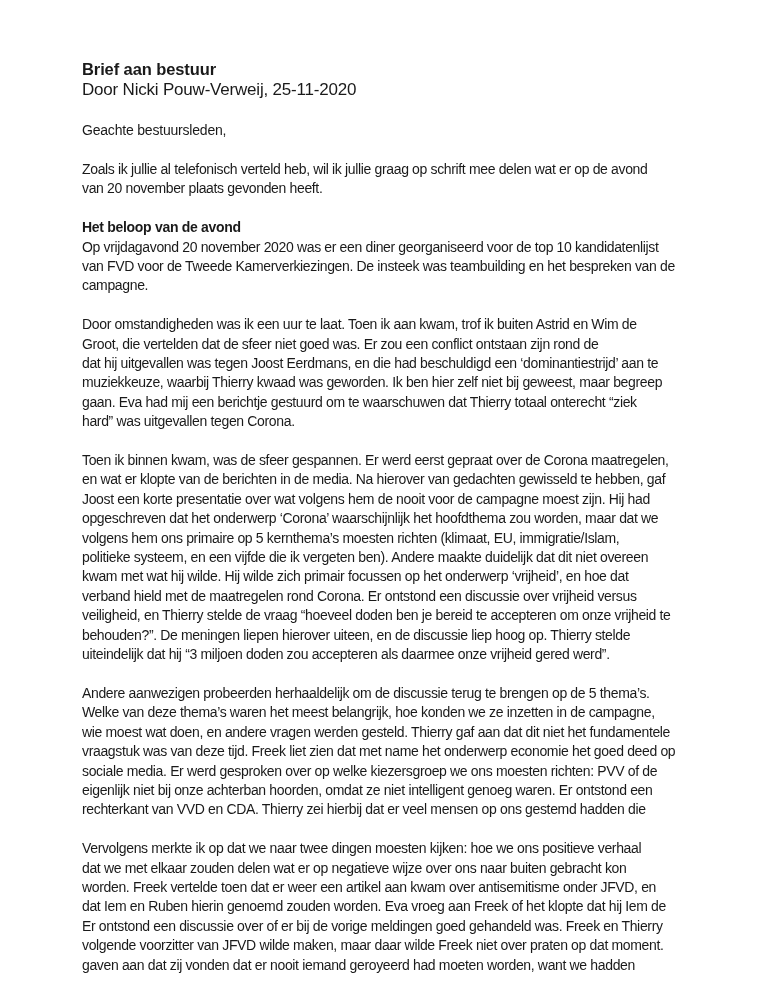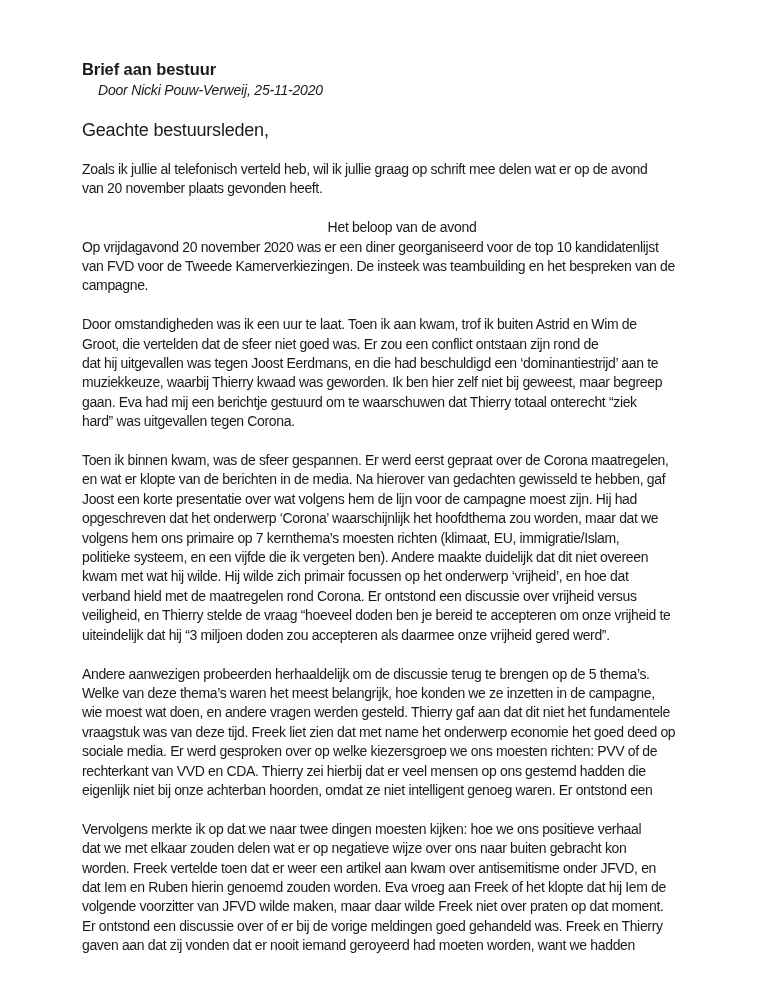--- a/index.html
+++ b/index.html
@@ -22,50 +22,48 @@
       width: 640px;
     }
     .title {
       font-size: 16.5px;
       line-height: 22px;
       margin: 0;
       font-weight: bold;
       letter-spacing: -0.1px;
     }
     .byline {
-      font-size: 14px;
+      font-size: 17px;
       line-height: 20px;
-      margin: 0 0 20px 16px;
+      margin: 0 0 20px 0;
       letter-spacing: -0.2px;
-      font-style: italic;
     }
     .salutation {
-      font-size: 18px;
+      font-size: 14px;
       line-height: 20px;
       margin: 12px 0 20px 0;
       letter-spacing: -0.2px;
     }
     .para {
       font-size: 14px;
       line-height: 19.4px;
       margin: 0 0 19.4px 0;
       letter-spacing: -0.35px;
       word-spacing: 0px;
     }
     .para .line {
       display: block;
       white-space: nowrap;
     }
     .heading {
       font-size: 14px;
       line-height: 19.4px;
-      font-weight: normal;
+      font-weight: bold;
       display: block;
       letter-spacing: -0.3px;
-      text-align: center;
     }
   </style>
 </head>
 <body>
 
 <div class="page">
   <h1 class="title">Brief aan bestuur</h1>
   <p class="byline">Door Nicki Pouw-Verweij, 25-11-2020</p>
   <p class="salutation">Geachte bestuursleden,</p>
 
@@ -86,43 +84,44 @@
     <span class="line">Groot, die vertelden dat de sfeer niet goed was. Er zou een conflict ontstaan zijn rond de</span>
     <span class="line">dat hij uitgevallen was tegen Joost Eerdmans, en die had beschuldigd een ‘dominantiestrijd’ aan te</span>
     <span class="line">muziekkeuze, waarbij Thierry kwaad was geworden. Ik ben hier zelf niet bij geweest, maar begreep</span>
     <span class="line">gaan. Eva had mij een berichtje gestuurd om te waarschuwen dat Thierry totaal onterecht “ziek</span>
     <span class="line">hard” was uitgevallen tegen Corona.</span>
   </p>
 
   <p class="para">
     <span class="line">Toen ik binnen kwam, was de sfeer gespannen. Er werd eerst gepraat over de Corona maatregelen,</span>
     <span class="line">en wat er klopte van de berichten in de media. Na hierover van gedachten gewisseld te hebben, gaf</span>
-    <span class="line">Joost een korte presentatie over wat volgens hem de lijn voor de campagne moest zijn. Hij had</span>
+    <span class="line">Joost een korte presentatie over wat volgens hem de nooit voor de campagne moest zijn. Hij had</span>
     <span class="line">opgeschreven dat het onderwerp ‘Corona’ waarschijnlijk het hoofdthema zou worden, maar dat we</span>
-    <span class="line">volgens hem ons primaire op 7 kernthema’s moesten richten (klimaat, EU, immigratie/Islam,</span>
+    <span class="line">volgens hem ons primaire op 5 kernthema’s moesten richten (klimaat, EU, immigratie/Islam,</span>
     <span class="line">politieke systeem, en een vijfde die ik vergeten ben). Andere maakte duidelijk dat dit niet overeen</span>
     <span class="line">kwam met wat hij wilde. Hij wilde zich primair focussen op het onderwerp ‘vrijheid’, en hoe dat</span>
     <span class="line">verband hield met de maatregelen rond Corona. Er ontstond een discussie over vrijheid versus</span>
     <span class="line">veiligheid, en Thierry stelde de vraag “hoeveel doden ben je bereid te accepteren om onze vrijheid te</span>
+    <span class="line">behouden?”. De meningen liepen hierover uiteen, en de discussie liep hoog op. Thierry stelde</span>
     <span class="line">uiteindelijk dat hij “3 miljoen doden zou accepteren als daarmee onze vrijheid gered werd”.</span>
   </p>
 
   <p class="para">
     <span class="line">Andere aanwezigen probeerden herhaaldelijk om de discussie terug te brengen op de 5 thema’s.</span>
     <span class="line">Welke van deze thema’s waren het meest belangrijk, hoe konden we ze inzetten in de campagne,</span>
     <span class="line">wie moest wat doen, en andere vragen werden gesteld. Thierry gaf aan dat dit niet het fundamentele</span>
     <span class="line">vraagstuk was van deze tijd. Freek liet zien dat met name het onderwerp economie het goed deed op</span>
     <span class="line">sociale media. Er werd gesproken over op welke kiezersgroep we ons moesten richten: PVV of de</span>
+    <span class="line">eigenlijk niet bij onze achterban hoorden, omdat ze niet intelligent genoeg waren. Er ontstond een</span>
     <span class="line">rechterkant van VVD en CDA. Thierry zei hierbij dat er veel mensen op ons gestemd hadden die</span>
-    <span class="line">eigenlijk niet bij onze achterban hoorden, omdat ze niet intelligent genoeg waren. Er ontstond een</span>
   </p>
 
   <p class="para">
     <span class="line">Vervolgens merkte ik op dat we naar twee dingen moesten kijken: hoe we ons positieve verhaal</span>
     <span class="line">dat we met elkaar zouden delen wat er op negatieve wijze over ons naar buiten gebracht kon</span>
     <span class="line">worden. Freek vertelde toen dat er weer een artikel aan kwam over antisemitisme onder JFVD, en</span>
     <span class="line">dat Iem en Ruben hierin genoemd zouden worden. Eva vroeg aan Freek of het klopte dat hij Iem de</span>
+    <span class="line">Er ontstond een discussie over of er bij de vorige meldingen goed gehandeld was. Freek en Thierry</span>
     <span class="line">volgende voorzitter van JFVD wilde maken, maar daar wilde Freek niet over praten op dat moment.</span>
-    <span class="line">Er ontstond een discussie over of er bij de vorige meldingen goed gehandeld was. Freek en Thierry</span>
     <span class="line">gaven aan dat zij vonden dat er nooit iemand geroyeerd had moeten worden, want we hadden</span>
 
   </p>
 </div>
 
 </body></html>

